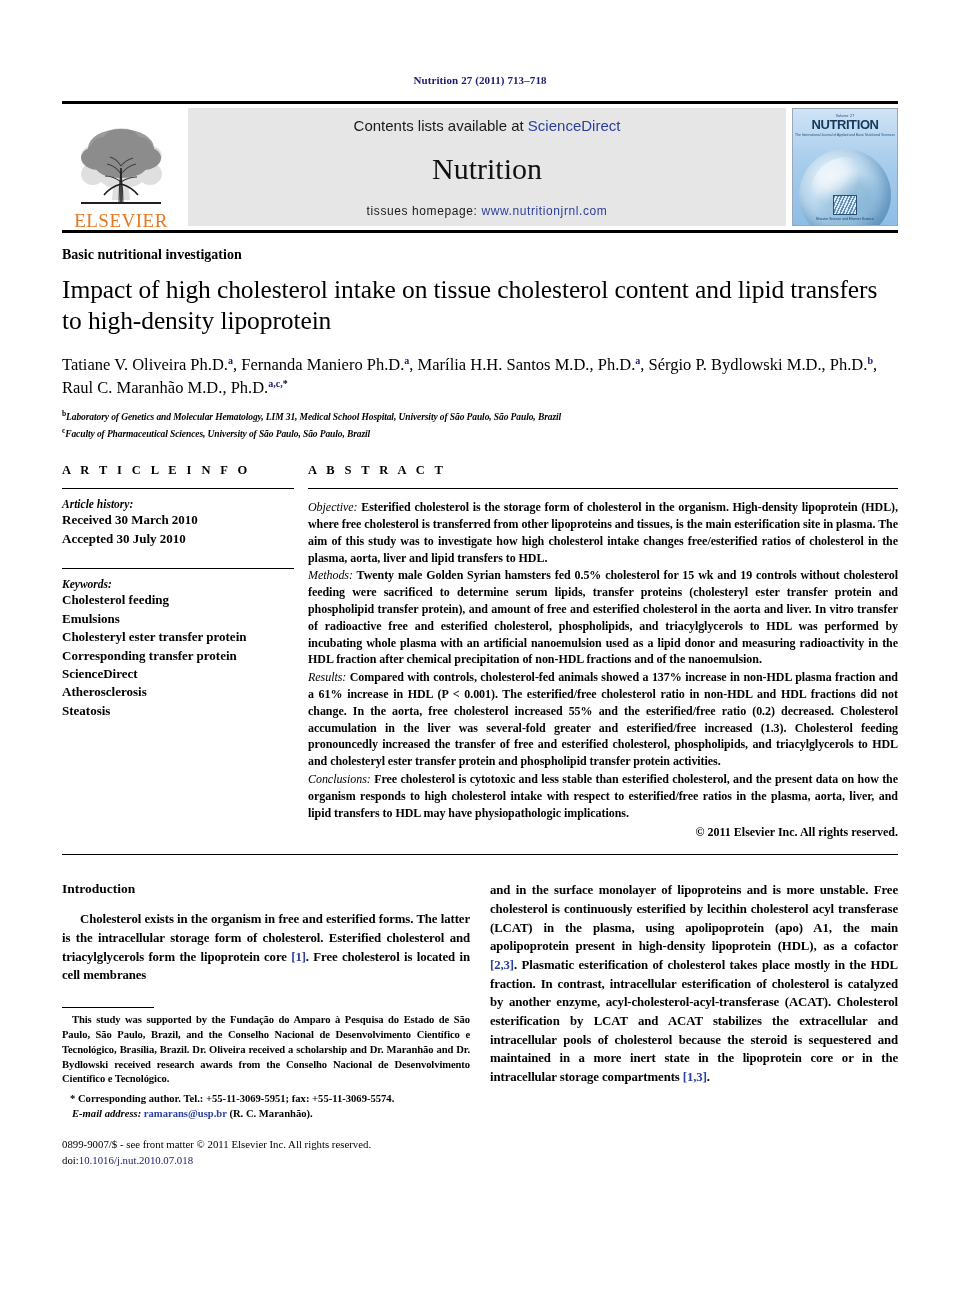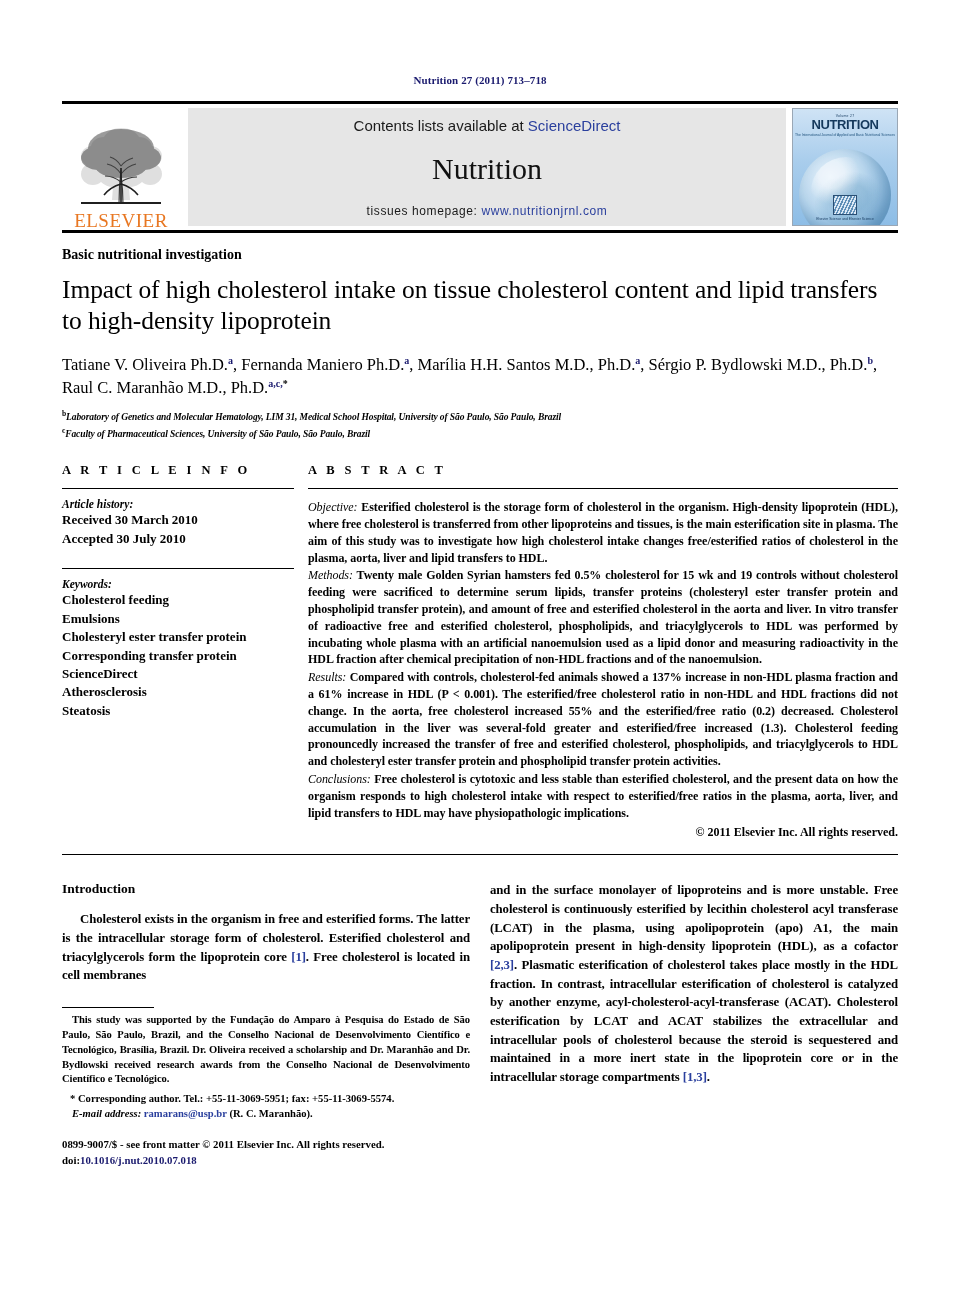--- a/index.html
+++ b/index.html
@@ -304,21 +304,21 @@
     font-weight: bold;
     margin: 4px 0 0 0;
     padding-left: 10px;
     text-indent: -2px;
   }
   .corr .em-label { font-style: italic; }
   .corr .email { color: #2a3f9d; }
   .issn-block {
     margin-top: 16px;
     font-size: 10.8px;
-    font-weight: bold;
+    font-weight: normal;
     line-height: 1.45;
   }
   .issn-block .doi-link { color: #1a1a6e; }
 </style>
 </head>
 <body>
 
 <div class="page">
 
   <div class="running-head">Nutrition 27 (2011) 713–718</div>

